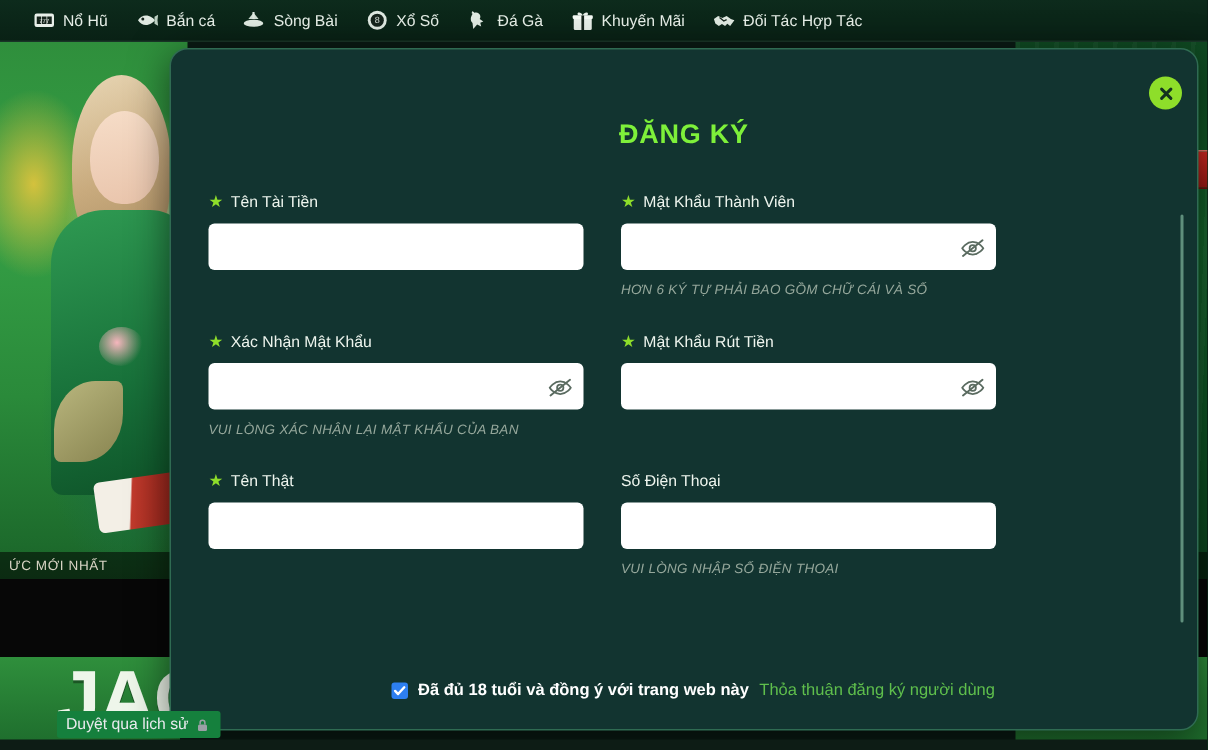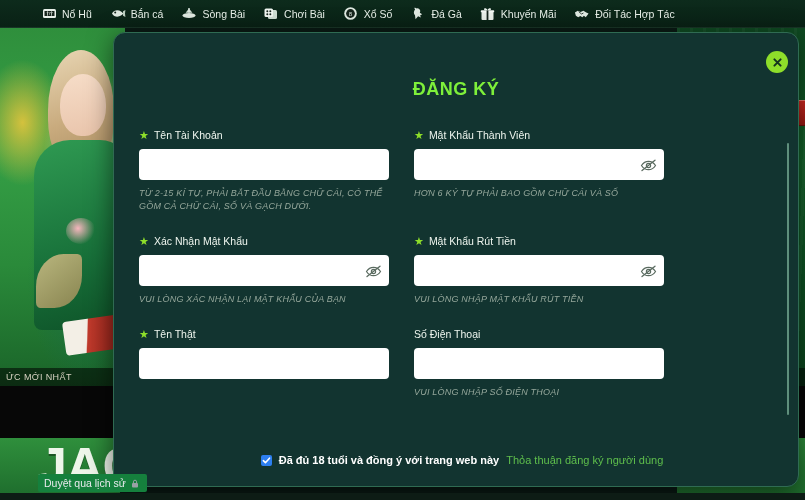--- a/index.html
+++ b/index.html
@@ -133,21 +133,20 @@
     font-size: 42px; font-weight: bold; color: #f3f8ef; line-height: 1;
     text-shadow: 0 2px 0 rgba(0,0,0,.35);
   }
 
   
   .topnav {
     position: absolute; left: 0; top: 0; width: 805px; height: 28px;
     background: linear-gradient(180deg,#0d2b1c,#092115);
     display: flex; align-items: center; gap: 0px; z-index: 40;
     border-bottom: 1px solid rgba(255,255,255,.05);
-    padding-left: 20px;
   }
   .nav-dot { width: 12px; flex: 0 0 12px; height: 6px; }
   .nav-item {
     display: flex; align-items: center; gap: 5px;
     padding: 0 9px; height: 28px; cursor: pointer;
     color: #e7efe8; font-size: 10.5px; white-space: nowrap;
   }
   .nav-item .ico { display: inline-flex; width: 16px; height: 16px; align-items: center; justify-content: center; }
   .nav-item .ico svg { display: block; }
 
@@ -312,33 +311,20 @@
         <svg width="16" height="13" viewBox="0 0 16 13">
             <ellipse cx="8" cy="8.5" rx="6.5" ry="2.4" fill="#dfe9e1"></ellipse>
             <path d="M8 1.5l3.4 4.2H4.6z" fill="#cfded3"></path>
             <rect x="7.3" y="1" width="1.4" height="4.6" fill="#dfe9e1"></rect>
           </svg>
       </span>
       <span>Sòng Bài</span>
     </div>
 
 
-    <div class="nav-item">
-      <span class="ico">
-        <svg width="16" height="14" viewBox="0 0 16 14">
-            <rect x="5" y="3" width="9" height="9" rx="1.5" fill="#cfded3"></rect>
-            <rect x="1.5" y="1.5" width="8.5" height="8.5" rx="1.5" fill="#f0f6f1"></rect>
-            <circle cx="4.3" cy="4.3" r="1" fill="#16241c"></circle>
-            <circle cx="7.3" cy="7.3" r="1" fill="#16241c"></circle>
-            <circle cx="7.3" cy="4.3" r="1" fill="#16241c"></circle>
-            <circle cx="4.3" cy="7.3" r="1" fill="#16241c"></circle>
-          </svg>
-      </span>
-      <span>Chơi Bài</span>
-    </div>
 
     <div class="nav-item">
       <span class="ico">
         <svg width="15" height="15" viewBox="0 0 15 15">
             <circle cx="7.5" cy="7.5" r="6.3" fill="#dfe9e1"></circle>
             <circle cx="7.5" cy="7.5" r="4.4" fill="#16241c"></circle>
             <text x="7.5" y="9.6" font-size="6" fill="#dfe9e1" text-anchor="middle" font-family="Liberation Sans">8</text>
           </svg>
       </span>
       <span>Xổ Số</span>
@@ -385,26 +371,25 @@
           <path d="M3.4 3.4l6.2 6.2M9.6 3.4l-6.2 6.2" stroke="#14331f" stroke-width="2" stroke-linecap="round"></path>
         </svg>
     </div>
 
     <div class="form-scroll">
       <div class="form-grid">
 
         <div class="field">
           <div class="field-label">
             <span class="star">★</span>
-            <span>Tên Tài Khoản</span>
+            <span>Tên Tài Tiền</span>
           </div>
           <div class="field-input-wrap">
             <input class="field-input" type="text" value="" style="">
           </div>
-          <div class="hint">TỪ 2-15 KÍ TỰ, PHẢI BẮT ĐẦU BẰNG CHỮ CÁI, CÓ THỂ GỒM CẢ CHỮ CÁI, SỐ VÀ GẠCH DƯỚI.</div>
         </div>
 
         <div class="field">
           <div class="field-label">
             <span class="star">★</span>
             <span>Mật Khẩu Thành Viên</span>
           </div>
           <div class="field-input-wrap">
             <input class="field-input" type="password" value="" style="">
             <span class="eye-btn">
@@ -444,21 +429,20 @@
           <div class="field-input-wrap">
             <input class="field-input" type="password" value="" style="">
             <span class="eye-btn">
               <svg width="17" height="14" viewBox="0 0 17 14">
                   <path d="M1.5 7.5s2.6-4.2 7-4.2 7 4.2 7 4.2-2.6 4.2-7 4.2-7-4.2-7-4.2z" fill="none" stroke="#5a6b60" stroke-width="1.2"></path>
                   <circle cx="8.5" cy="7.5" r="2.1" fill="none" stroke="#5a6b60" stroke-width="1.2"></circle>
                   <path d="M2 12.6L15 2.2" stroke="#5a6b60" stroke-width="1.3" stroke-linecap="round"></path>
                 </svg>
             </span>
           </div>
-          <div class="hint">VUI LÒNG NHẬP MẬT KHẨU RÚT TIỀN</div>
         </div>
 
         <div class="field">
           <div class="field-label">
             <span class="star">★</span>
             <span>Tên Thật</span>
           </div>
           <div class="field-input-wrap">
             <input class="field-input" type="text" value="" style="">
           </div>

